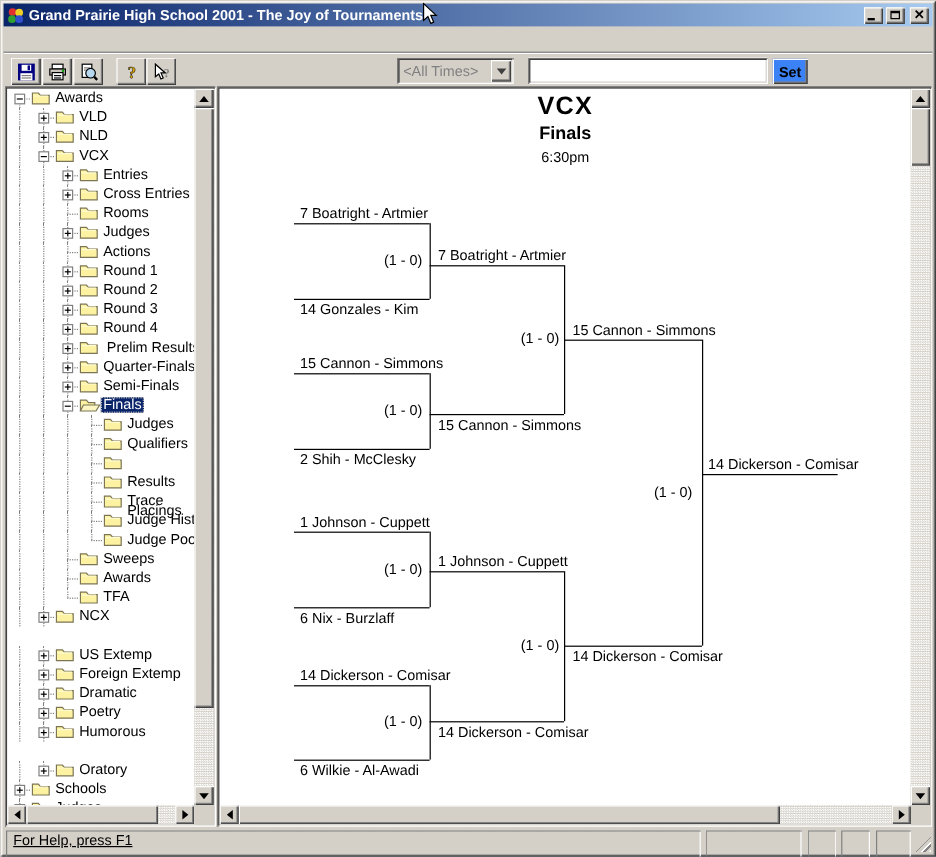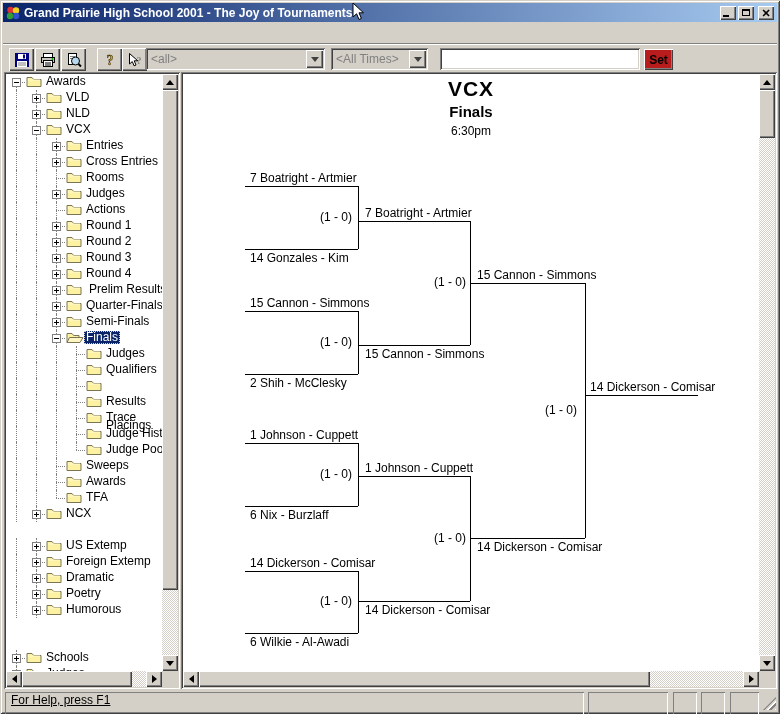--- a/index.html
+++ b/index.html
@@ -39,21 +39,21 @@
     box-shadow: inset 1px 1px 0 #808080, inset -1px -1px 0 #fff, inset 2px 2px 0 #404040, inset -2px -2px 0 #d4d0c8;
     color:#808080;display:flex;align-items:center;}
   .combo .val{flex:1;padding-left:5px;white-space:nowrap;overflow:hidden;}
   .combo .drop{width:17px;height:18px;margin:2px;background:#d4d0c8;
     box-shadow: inset 1px 1px 0 #fff, inset -1px -1px 0 #404040, inset -2px -2px 0 #808080;
     display:flex;align-items:center;justify-content:center;}
   .tri-down{width:0;height:0;border:4px solid transparent;border-top:5px solid #404040;margin-top:4px;}
   .setfield{position:absolute;left:437px;top:4px;width:200px;height:22px;border:none;background:#fff;
     box-shadow: inset 1px 1px 0 #808080, inset -1px -1px 0 #fff, inset 2px 2px 0 #404040, inset -2px -2px 0 #d4d0c8;
     padding:0 4px;font-family:"Liberation Sans",sans-serif;font-size:12px;outline:none;}
-  .setbtn{position:absolute;left:641px;top:5px;width:29px;height:21px;background:#b91c1c;font-weight:bold;
+  .setbtn{position:absolute;left:641px;top:5px;width:29px;height:21px;background:#3b82f6;font-weight:bold;
     box-shadow: inset 1px 1px 0 #fff, inset -1px -1px 0 #404040, inset -2px -2px 0 #808080;
     display:flex;align-items:center;justify-content:center;}
   
   .pane{position:absolute;background:#d4d0c8;padding:2px;
     box-shadow: inset 1px 1px 0 #808080, inset -1px -1px 0 #fff, inset 2px 2px 0 #404040, inset -2px -2px 0 #d4d0c8;
     display:grid;grid-template-columns:1fr 16px;grid-template-rows:1fr 16px;}
   .treepane{left:4px;top:72px;width:176px;height:617px;}
   .bracketpane{left:181px;top:72px;width:596px;height:617px;}
   .pane .content{background:#fff;position:relative;overflow:hidden;}
   .sb{background:repeating-conic-gradient(#ffffff 0% 25%, #d4d0c8 0% 50%) 0 0/2px 2px;position:relative;}
@@ -164,26 +164,20 @@
       <svg width="16" height="16">
         <text x="8" y="13" font-size="14" font-weight="bold" fill="#d8a000" stroke="#000" stroke-width="0.4" text-anchor="middle" font-family="Liberation Serif,serif">?</text>
       </svg>
     </span>
     <span class="tbtn" style="left:119px;">
       <svg width="16" height="16">
         <path d="M2.5 1.5 L2.5 12 L5.3 9.6 L7.1 13.8 L9 13 L7.2 8.8 L10.8 8.8 Z" fill="#fff" stroke="#000"></path>
         <text x="12" y="12" font-size="10" font-weight="bold" fill="#808080" text-anchor="middle" font-family="Liberation Serif,serif">?</text>
       </svg>
     </span>
-    <span class="combo" style="left:143px;width:179px;">
-      <span class="val">&lt;all&gt;</span>
-      <span class="drop">
-          <span class="tri-down"></span>
-        </span>
-    </span>
     <span class="combo" style="left:328px;width:97px;">
       <span class="val">&lt;All Times&gt;</span>
       <span class="drop">
           <span class="tri-down"></span>
         </span>
     </span>
     <input class="setfield" value="" style="">
     <span class="setbtn">Set</span>
   </div>
 
@@ -591,20 +585,31 @@
           <span class="dotv" style="left: 10px; top: 0px; height: 16px;"></span>
           <span class="dotv" style="left: 30px; top: 0px; height: 8px;"></span>
           <span class="dotv" style="left: 30px; top: 8px; height: 8px;"></span>
           <span class="doth" style="left: 30px; top: 8px; width: 9px;"></span>
           <span class="expbox plus" style="left: 26px;"></span>
           <span class="ticon" style="left: 40px;"><svg width="16" height="13">
               <path d="M1 11.5 V2.5 h5 l1.7 2 H15 v7 z" fill="#fcf2a2" stroke="#7b7455"></path>
               <line x1="2" y1="5" x2="14" y2="5" stroke="#fffbd0"></line>
             </svg></span>
           <span class="tlabel" style="left: 58px;">Humorous</span>
+        </div>
+        <div class="trow" style="top: 560px;">
+          <span class="dotv" style="left: 10px; top: 0px; height: 16px;"></span>
+          <span class="dotv" style="left: 30px; top: 0px; height: 8px;"></span>
+          <span class="doth" style="left: 30px; top: 8px; width: 9px;"></span>
+          <span class="expbox plus" style="left: 26px;"></span>
+          <span class="ticon" style="left: 40px;"><svg width="16" height="13">
+              <path d="M1 11.5 V2.5 h5 l1.7 2 H15 v7 z" fill="#fcf2a2" stroke="#7b7455"></path>
+              <line x1="2" y1="5" x2="14" y2="5" stroke="#fffbd0"></line>
+            </svg></span>
+          <span class="tlabel" style="left: 58px;">Oratory</span>
         </div>
         <div class="trow" style="top: 576px;">
           <span class="dotv" style="left: 10px; top: 0px; height: 8px;"></span>
           <span class="dotv" style="left: 10px; top: 8px; height: 8px;"></span>
           <span class="doth" style="left: 10px; top: 8px; width: 9px;"></span>
           <span class="expbox plus" style="left: 6px;"></span>
           <span class="ticon" style="left: 20px;"><svg width="16" height="13">
               <path d="M1 11.5 V2.5 h5 l1.7 2 H15 v7 z" fill="#fcf2a2" stroke="#7b7455"></path>
               <line x1="2" y1="5" x2="14" y2="5" stroke="#fffbd0"></line>
             </svg></span>

